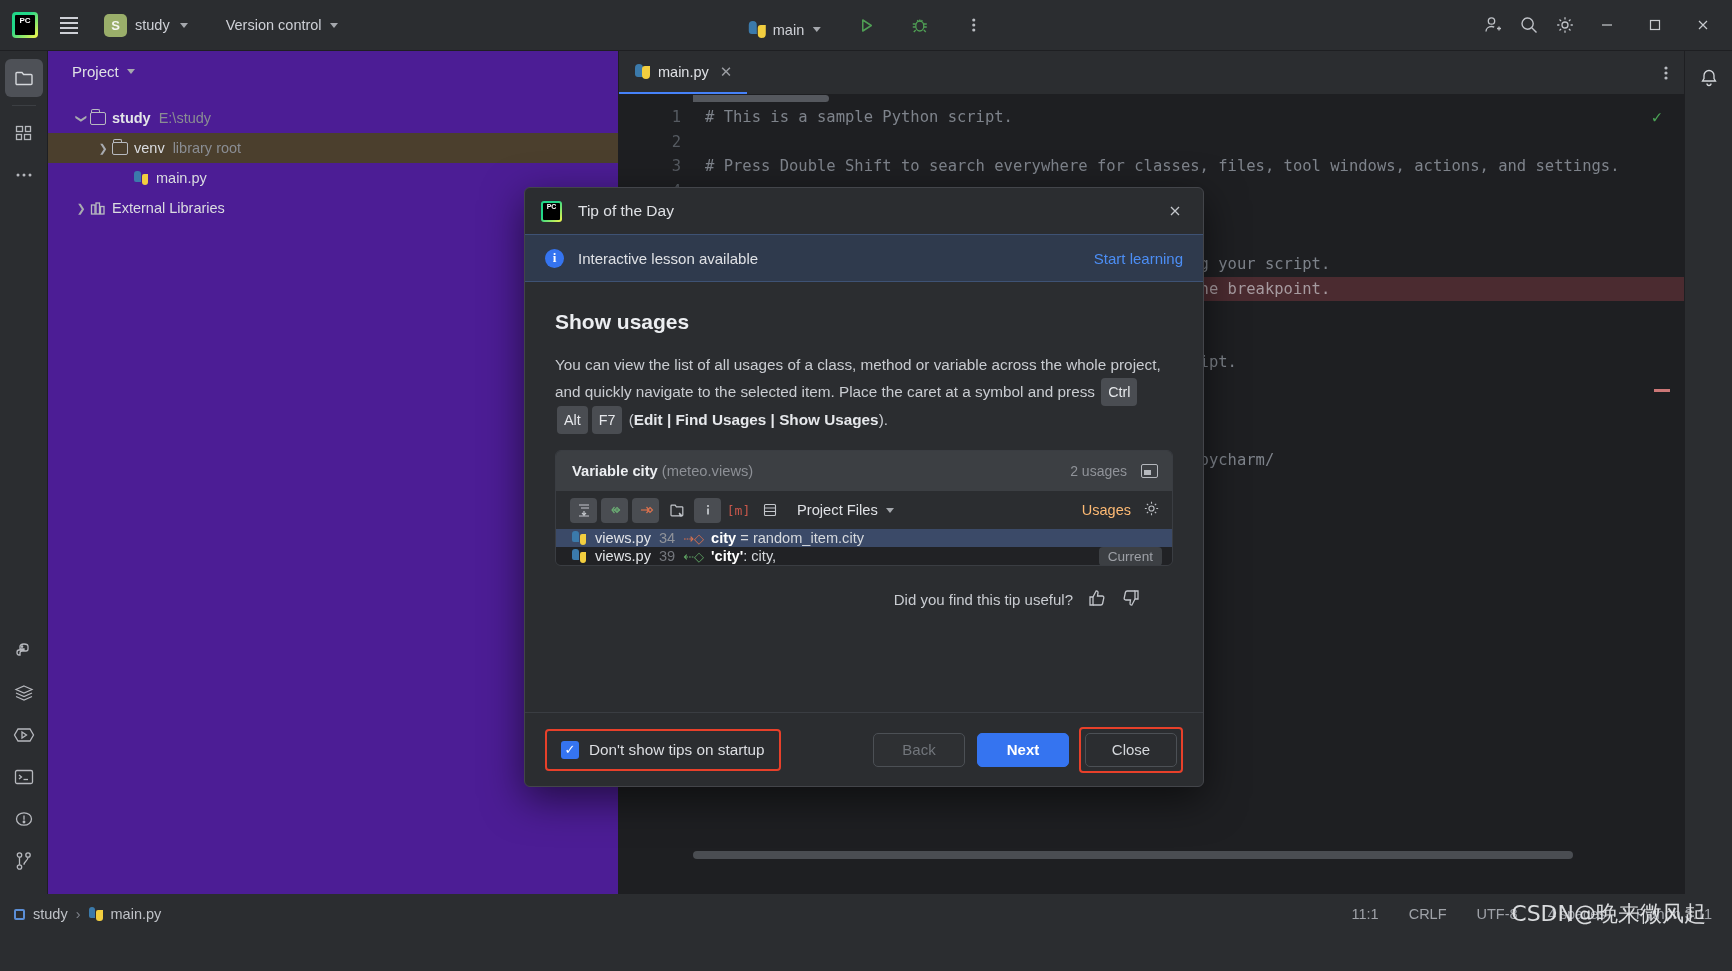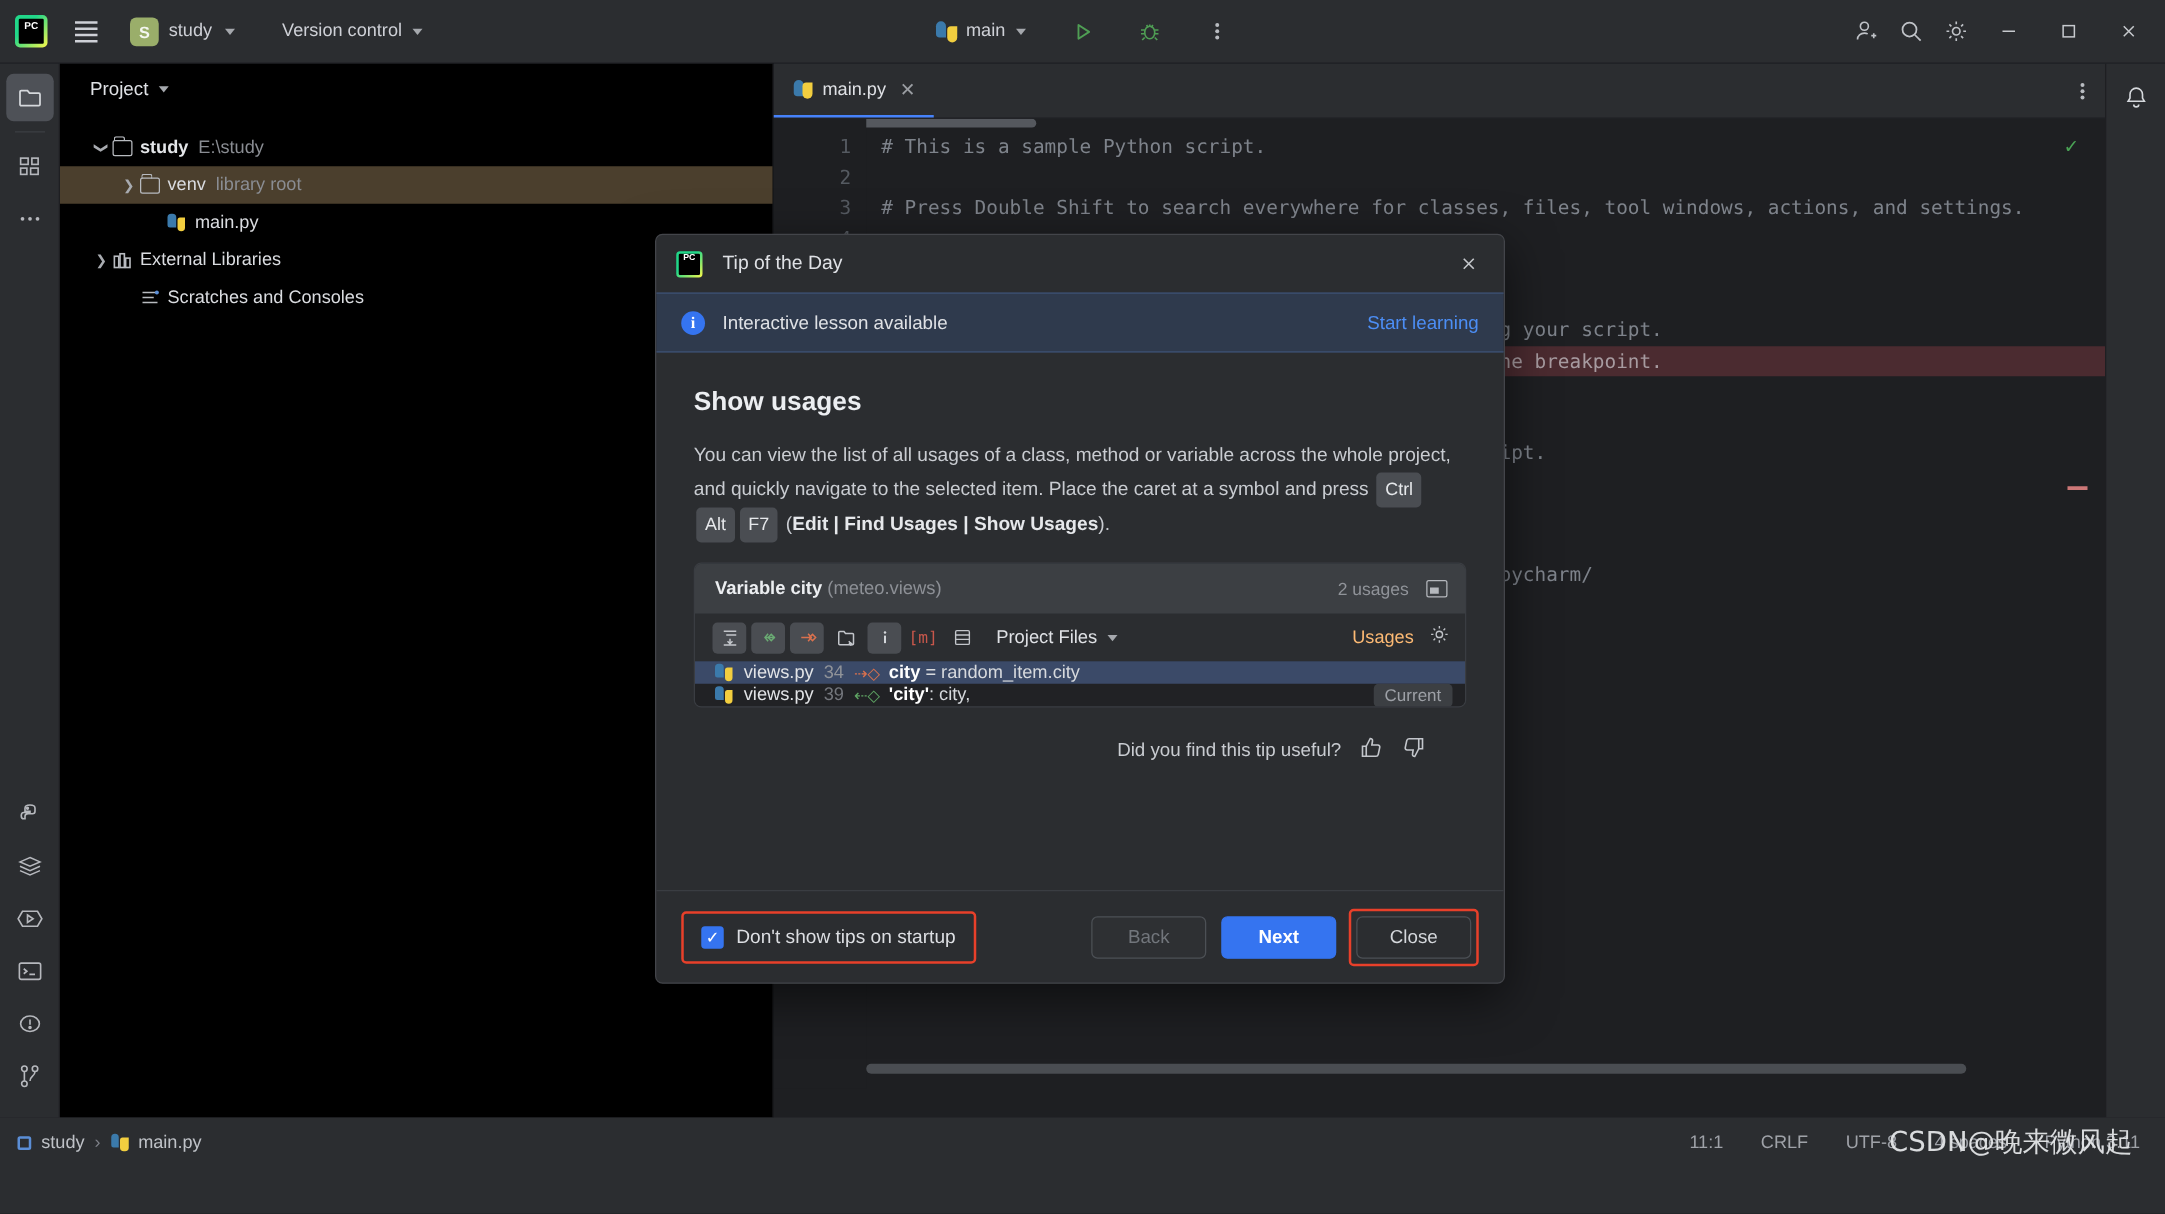--- a/index.html
+++ b/index.html
@@ -42,21 +42,21 @@
     color: #f4f6f0; font-size: 13px; font-weight: 600;
     display: flex; align-items: center; justify-content: center;
   }
   .tb-text { font-size: 14.5px; color: #ced0d6; }
   .chev { width: 0; height: 0; border-left: 4px solid transparent;
     border-right: 4px solid transparent; border-top: 5px solid #a5a8ad; margin-left: 2px; }
   .vcs-chip { display: flex; align-items: center; gap: 6px; margin-left: 22px; padding: 4px 8px;
     border-radius: 5px; cursor: pointer; }
 
   .tb-center { position: absolute; left: 50%; transform: translateX(-50%);
-    display: flex; align-items: center; gap: 20px; }
+    display: flex; align-items: flex-end; gap: 20px; }
   .runcfg { display: flex; align-items: center; gap: 7px; padding: 4px 8px; border-radius: 5px; cursor: pointer; }
   .pyicon { width: 17px; height: 17px; position: relative; display:inline-block; }
   .pyicon::before, .pyicon::after { content:""; position:absolute; width:8px; height:13px; }
   .pyicon::before { background:#3b7aab; left:0; top:0; border-radius: 4px 4px 0 3px; }
   .pyicon::after { background:#f2ce3f; right:0; bottom:0; border-radius: 3px 0 4px 4px; }
   .ibtn { width: 34px; height: 34px; display:flex; align-items:center; justify-content:center;
     border-radius: 5px; cursor: pointer; }
   .ibtn svg { display:block; }
   .tb-right { position: absolute; right: 6px; display: flex; align-items: center; gap: 2px; }
   .wbtn { width: 46px; height: 50px; display:flex; align-items:center; justify-content:center; cursor:pointer; }
@@ -69,21 +69,21 @@
   }
   .act { width: 38px; height: 38px; display:flex; align-items:center; justify-content:center;
     border-radius: 6px; margin-bottom: 4px; cursor: pointer; color:#b6b8bd; }
   .act.active { background: #4e5157; }
   .act-sep { width: 24px; height: 1px; background: #3c3f43; margin: 4px 0 8px; }
   .act-spacer { flex: 1; }
 
   
   .project {
     position: absolute; left: 48px; top: 51px; width: 571px; height: 843px;
-    background: #000000; border-right: 1px solid #1e1f22;
+    background: #4c1d95; border-right: 1px solid #1e1f22;
   }
   .proj-header { height: 40px; display: flex; align-items: center; padding: 0 0 0 24px; }
   .proj-title { font-size: 15px; color: #dfe1e5; }
   .tree { padding-top: 12px; font-size: 14.5px; }
   .row { height: 30px; display: flex; align-items: center; padding-left: 24px; cursor: pointer; white-space: nowrap; }
   .row.sel { background: #4b3f2d; }
   .arrow { width: 18px; display:flex; align-items:center; justify-content:center; color:#a8abb0; font-size: 11px; }
   .arrow.open { transform: rotate(90deg); }
   .arrow.blank { visibility: hidden; }
   .ico { width: 22px; display:flex; align-items:center; justify-content:flex-start; }
@@ -412,30 +412,20 @@
           <span class="arrow">❯</span>
           <span class="ico">
             <svg width="16" height="15" viewBox="0 0 16 15" fill="none" stroke="#b8bbc0" stroke-width="1.3">
               <rect x="1.5" y="4" width="3.5" height="9"></rect>
               <rect x="6" y="2" width="3.5" height="11"></rect>
               <rect x="10.5" y="5.5" width="3.5" height="7.5"></rect>
             </svg>
           </span>
           <span class="lbl">External Libraries</span>
         </div>
-        <div class="row" style="padding-left: 46px;">
-          <span class="arrow blank">❯</span>
-          <span class="ico">
-            <svg width="16" height="15" viewBox="0 0 16 15" fill="none" stroke="#b8bbc0" stroke-width="1.3">
-              <path d="M2 3h12M2 7h9M2 11h12"></path>
-              <circle cx="13.5" cy="3" r="1.6" fill="#5b8ed6" stroke="none"></circle>
-            </svg>
-          </span>
-          <span class="lbl">Scratches and Consoles</span>
-        </div>
       </div>
   </div>
 
   <div class="editor">
     <div class="tabbar">
       <div class="tab">
         <span class="pyicon" style="width:15px;height:15px;"></span>
         <span>main.py</span>
         <span class="tab-x">✕</span>
       </div>

